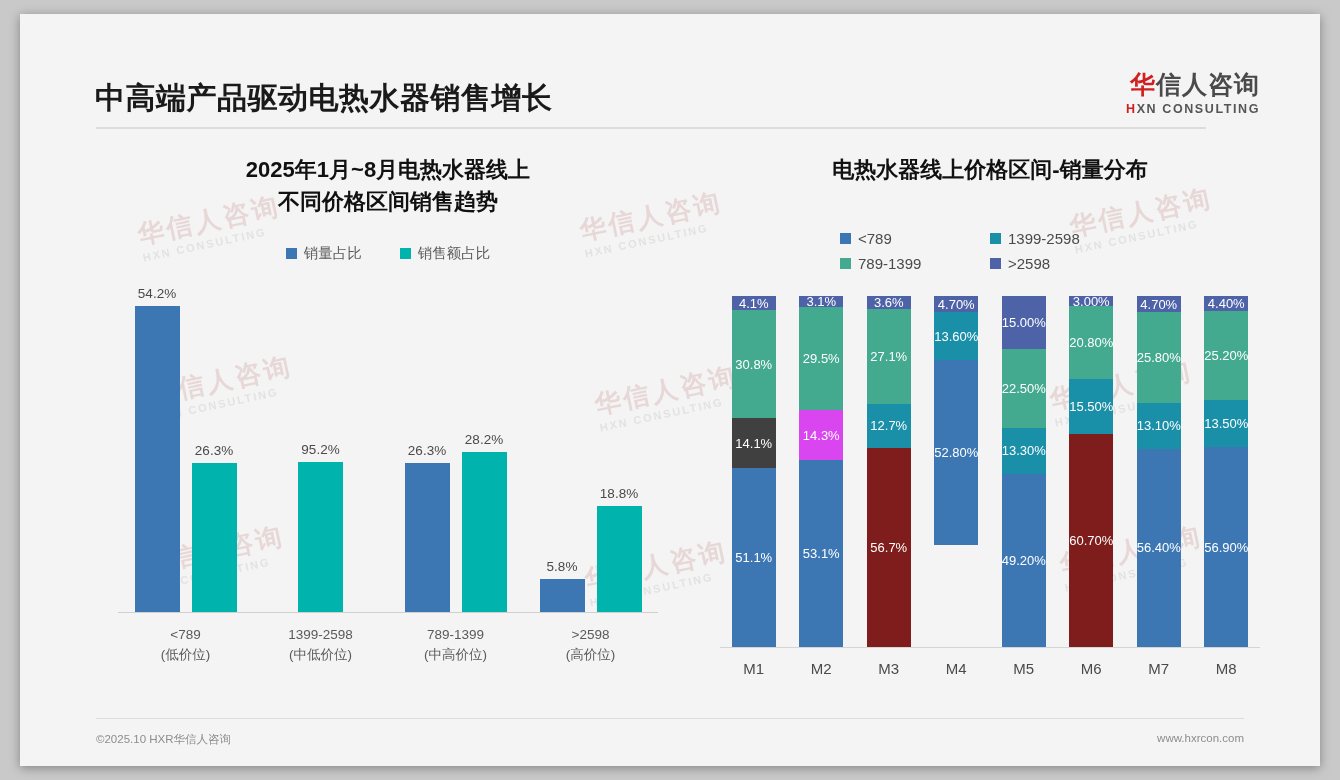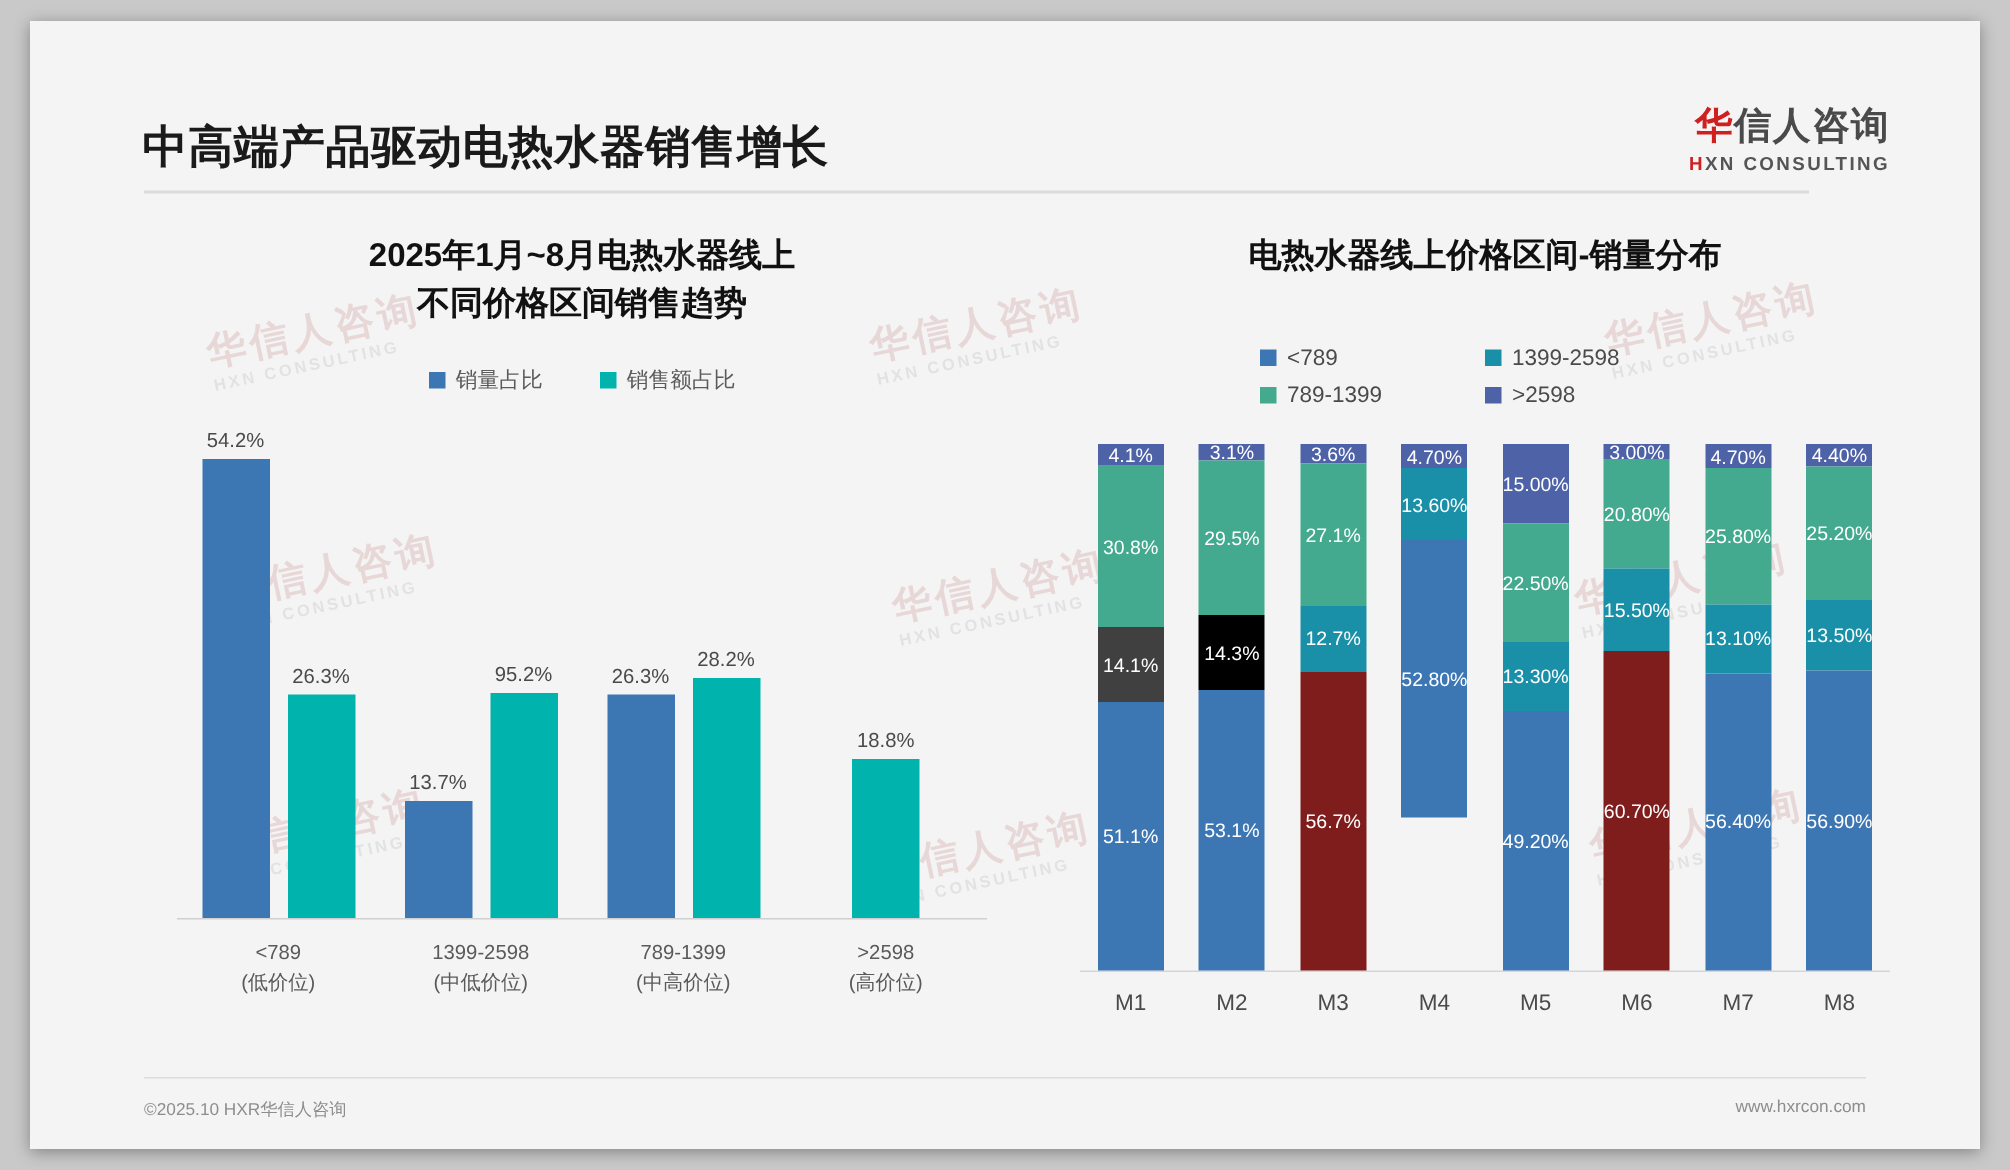--- a/index.html
+++ b/index.html
@@ -214,39 +214,39 @@
               <div class="gb-bar" style="height: 90.3333%; background: rgb(61, 119, 179);"></div>
               <div class="gb-value" style="bottom: calc(90.3333% + 5px);">54.2%</div>
             </div>
             <div class="gb-bar-wrap">
               <div class="gb-bar" style="height: 43.8333%; background: rgb(0, 179, 172);"></div>
               <div class="gb-value" style="bottom: calc(43.8333% + 5px);">26.3%</div>
             </div>
           </div>
           <div class="gb-group">
             <div class="gb-bar-wrap">
-              <div class="gb-bar" style="height: 22.8333%; background: rgb(61, 119, 179);"></div>
-              <div class="gb-value" style="bottom: calc(22.8333% + 5px);">13.7%</div>
-            </div>
-            <div class="gb-bar-wrap">
               <div class="gb-bar" style="height: 44.3333%; background: rgb(0, 179, 172);"></div>
               <div class="gb-value" style="bottom: calc(44.3333% + 5px);">95.2%</div>
             </div>
           </div>
           <div class="gb-group">
             <div class="gb-bar-wrap">
               <div class="gb-bar" style="height: 43.8333%; background: rgb(61, 119, 179);"></div>
               <div class="gb-value" style="bottom: calc(43.8333% + 5px);">26.3%</div>
             </div>
             <div class="gb-bar-wrap">
               <div class="gb-bar" style="height: 47%; background: rgb(0, 179, 172);"></div>
               <div class="gb-value" style="bottom: calc(47% + 5px);">28.2%</div>
             </div>
           </div>
           <div class="gb-group">
+            <div class="gb-bar-wrap">
+              <div class="gb-bar" style="height: 9.66667%; background: rgb(61, 119, 179);"></div>
+              <div class="gb-value" style="bottom: calc(9.66667% + 5px);">5.8%</div>
+            </div>
             <div class="gb-bar-wrap">
               <div class="gb-bar" style="height: 31.3333%; background: rgb(0, 179, 172);"></div>
               <div class="gb-value" style="bottom: calc(31.3333% + 5px);">18.8%</div>
             </div>
           </div>
         </div>
       <div class="gb-xlabels" id="gb-xlabels">
           <div class="gb-xlabel">&lt;789
 (低价位)</div>
           <div class="gb-xlabel">1399-2598
@@ -299,21 +299,21 @@
             </div>
           </div>
           <div class="sb-col">
             <div class="sb-stack">
               <div class="sb-seg" style="flex: 0 0 3.1%; background: rgb(78, 98, 168);">
                 <span>3.1%</span>
               </div>
               <div class="sb-seg" style="flex: 0 0 29.5%; background: rgb(67, 169, 143);">
                 <span>29.5%</span>
               </div>
-              <div class="sb-seg" style="flex: 0 0 14.3%; background: #000000;">
+              <div class="sb-seg" style="flex: 0 0 14.3%; background: #d946ef;">
                 <span>14.3%</span>
               </div>
               <div class="sb-seg" style="flex: 0 0 53.1%; background: rgb(61, 119, 179);">
                 <span>53.1%</span>
               </div>
             </div>
           </div>
           <div class="sb-col">
             <div class="sb-stack">
               <div class="sb-seg" style="flex: 0 0 3.6%; background: rgb(78, 98, 168);">

